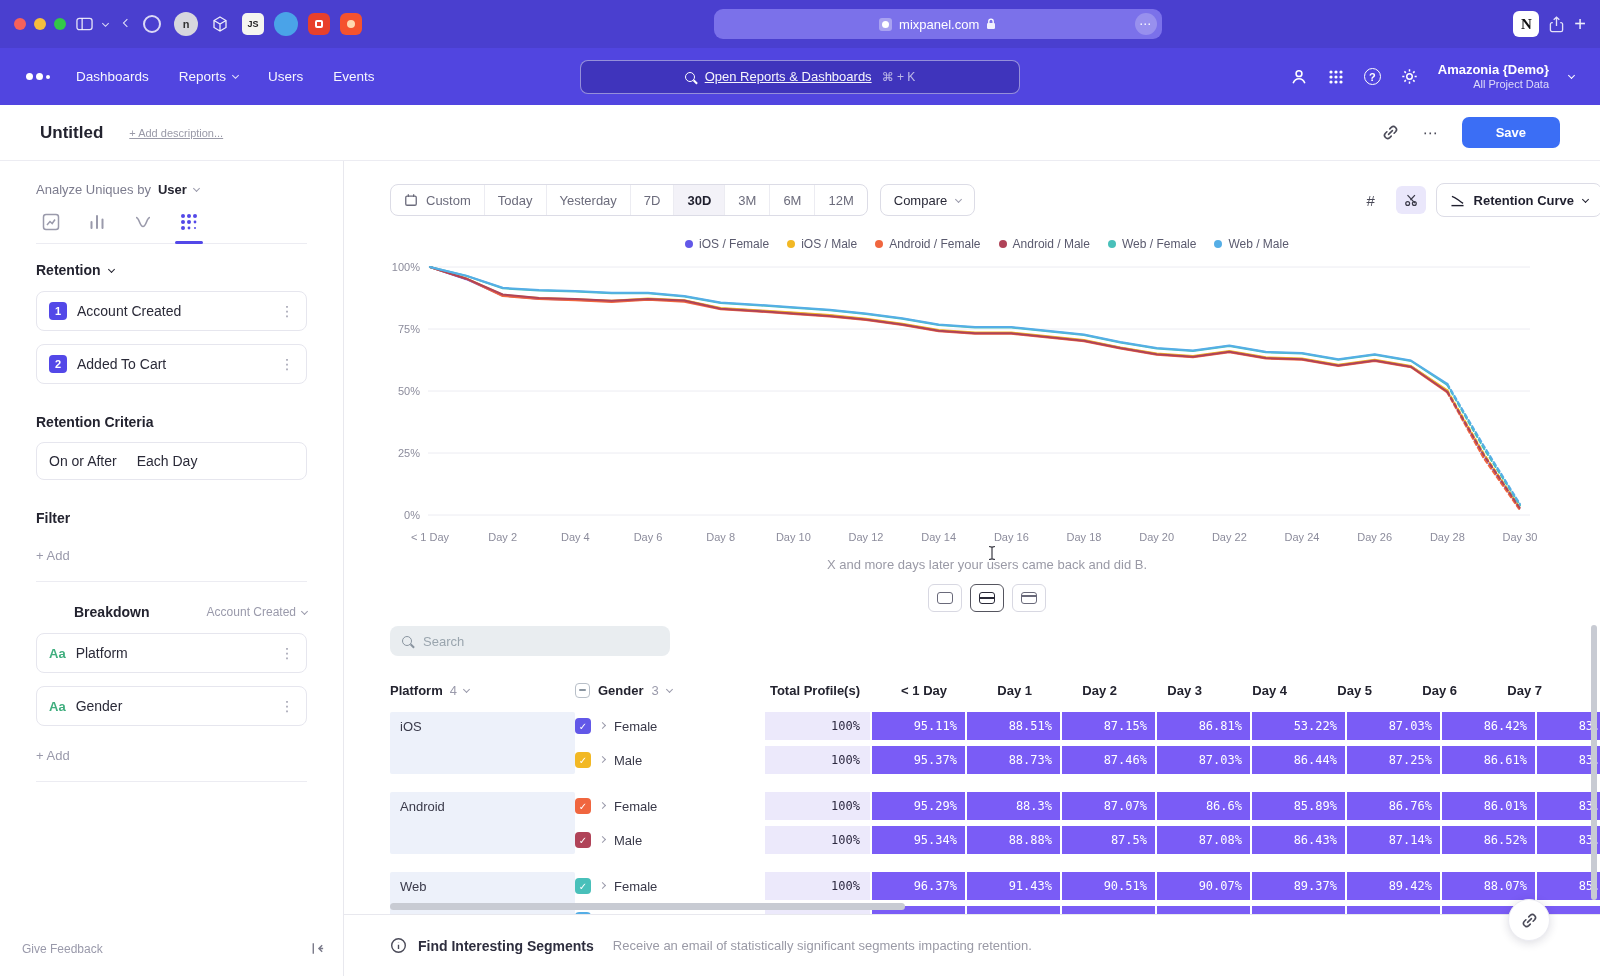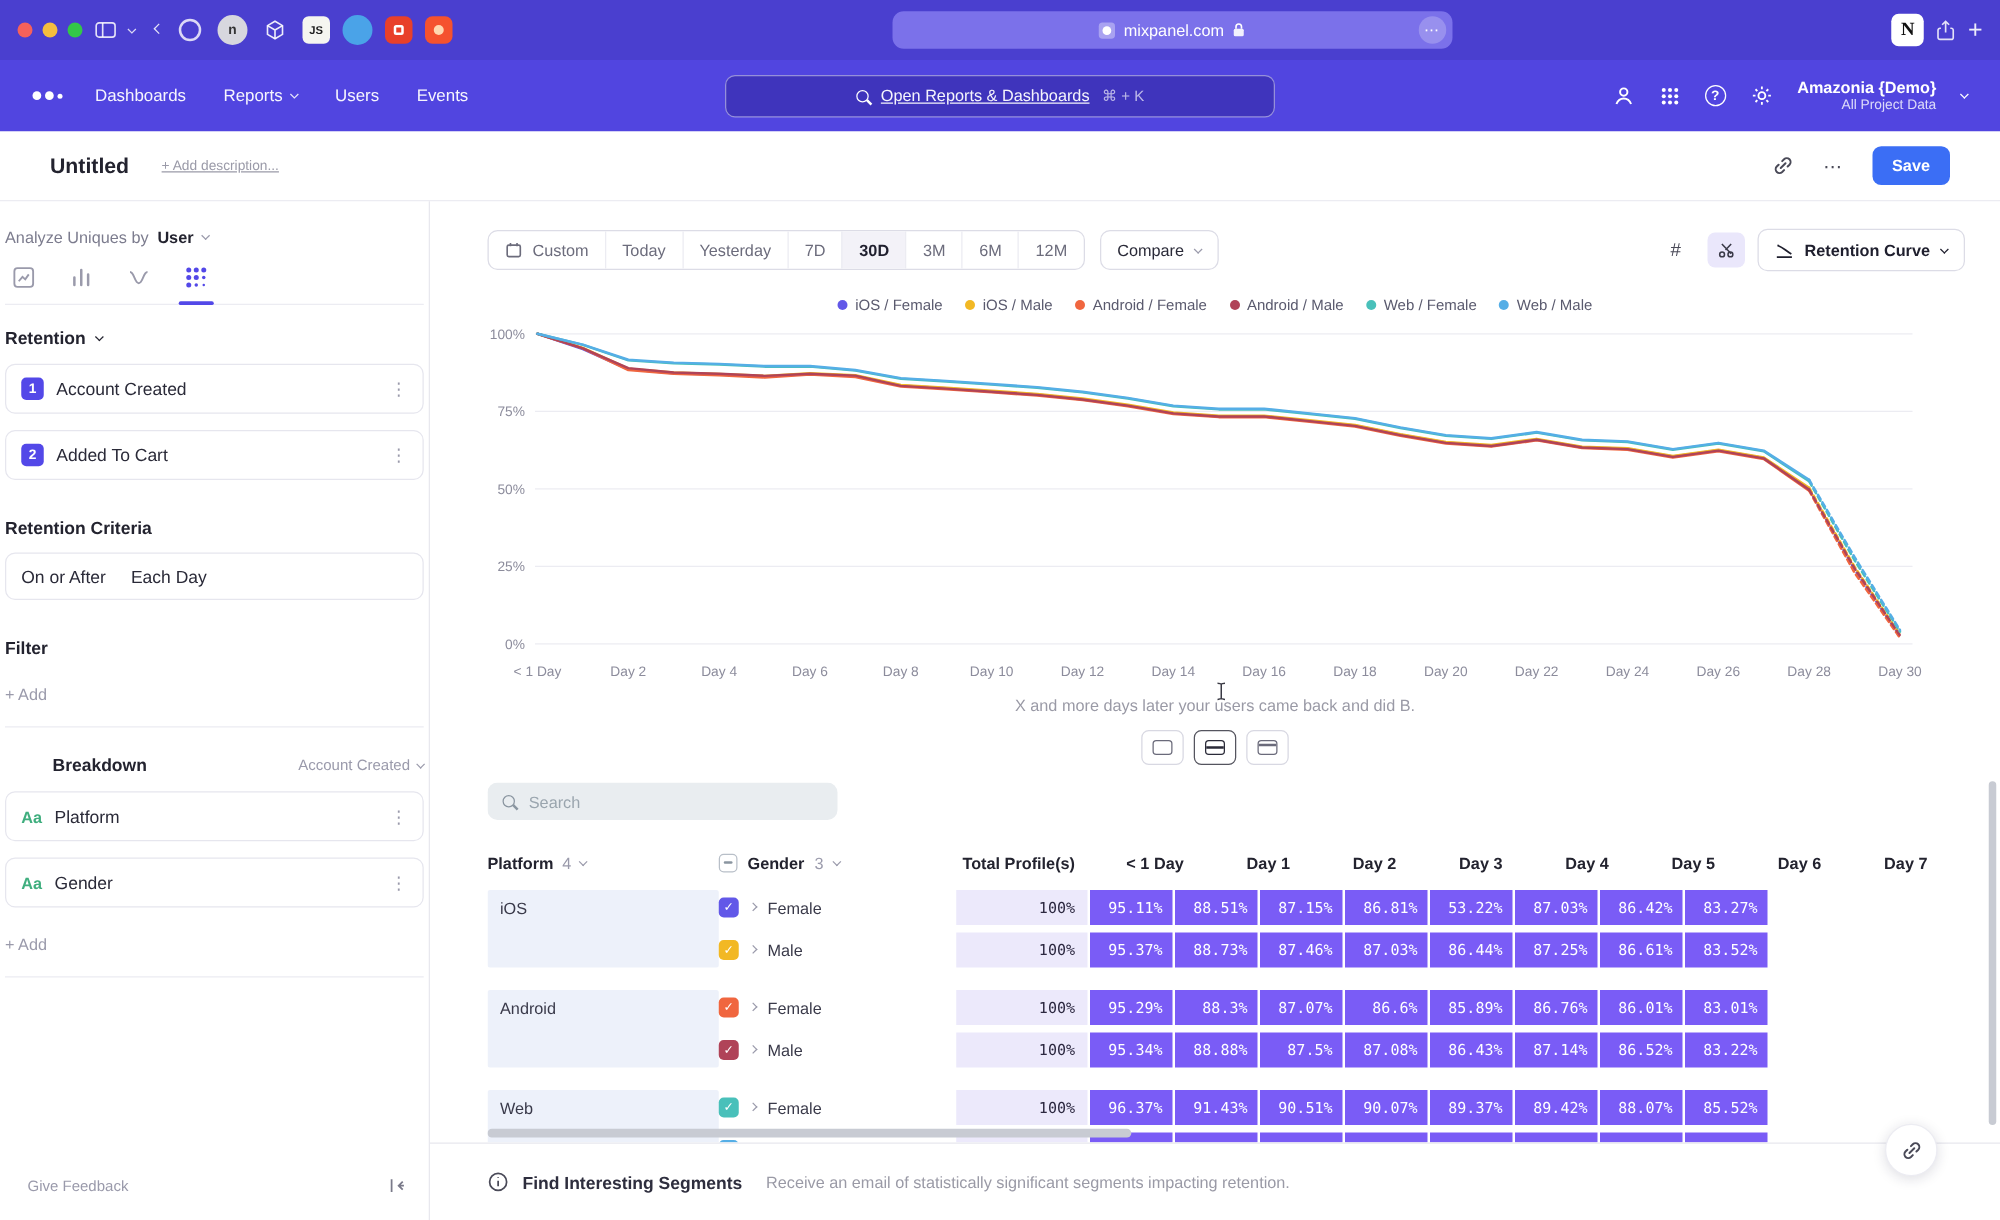--- a/index.html
+++ b/index.html
@@ -45,25 +45,25 @@
   .helpc{width:17px;height:17px;border:1.5px solid #fff;border-radius:50%;font-size:11px;display:flex;align-items:center;justify-content:center;font-weight:700;}
   .project{text-align:right;line-height:1.25;}
   .project .pname{font-size:13px;font-weight:700;}
   .project .psub{font-size:11px;color:rgba(255,255,255,.8);}
 
   
   .rheader{height:56px;display:flex;align-items:center;padding:0 40px;border-bottom:1px solid #ececf2;background:#fff;}
   .rtitle{font-size:17px;font-weight:700;color:#23232f;}
   .rdesc{font-size:11px;color:#9a9aa8;margin-left:26px;text-decoration:underline;}
   .rh-right{margin-left:auto;display:flex;align-items:center;gap:24px;color:#4a4a58;}
-  .save-btn{background:var(--save-blue,#3b6ef5);color:#fff;font-size:13px;font-weight:700;border:none;border-radius:7px;padding:8px 16px;}
+  .save-btn{background:var(--save-blue,#3b6ef5);color:#fff;font-size:13px;font-weight:700;border:none;border-radius:7px;padding:8px 34px;}
 
   
   .body{display:flex;height:815px;position:relative;}
-  .sidebar{width:344px;border-right:1px solid #e8e8ee;padding:21px 4px;position:relative;flex-shrink:0;}
+  .sidebar{width:344px;border-right:1px solid #e8e8ee;padding:21px 36px;position:relative;flex-shrink:0;}
   .main{flex:1;position:relative;padding-top:22px;}
 
   
   .an-row{display:flex;align-items:center;gap:7px;font-size:13px;color:#7c7c8e;}
   .an-row b{color:#23232f;font-weight:700;}
   .tabs{display:flex;gap:28px;margin-top:16px;padding:0 4px 12px 6px;border-bottom:1px solid #ececf2;color:#9a9aab;}
   .tab{position:relative;display:flex;}
   .tab.active{color:var(--accent,#5348e8);}
   .tab.active::after{content:"";position:absolute;left:-5px;right:-5px;bottom:-13px;height:3px;border-radius:2px;background:var(--accent,#5348e8);}
   .sec-title{margin-top:18px;font-size:14px;font-weight:700;color:#23232f;display:flex;align-items:center;gap:8px;}
@@ -120,21 +120,21 @@
   .hcheck{width:15px;height:15px;border:1.5px solid #b8bfc8;border-radius:4px;background:#fff;position:relative;}
   .hcheck::after{content:"";position:absolute;left:3px;right:3px;top:5.5px;height:2px;background:#8a95a0;border-radius:1px;}
   .tbody{margin-top:12px;}
   .t-group{display:flex;margin-bottom:18px;}
   .t-platform{width:185px;background:var(--platform-label-bg,#edf1fa);font-size:13px;color:#3a3a4a;padding:7px 10px;border-radius:2px;}
   .t-rows{display:flex;flex-direction:column;gap:6px;}
   .t-row{display:flex;align-items:center;height:28px;}
   .t-gender{width:190px;display:flex;align-items:center;gap:9px;font-size:13px;color:#3a3a4a;}
   .t-check{width:16px;height:16px;border-radius:4px;color:#fff;font-size:10px;display:flex;align-items:center;justify-content:center;}
   .t-total{width:105px;height:28px;background:var(--cell-total-bg,#ece9fb);display:flex;align-items:center;justify-content:flex-end;padding-right:10px;font-family:"DejaVu Sans Mono",monospace;font-size:12px;color:#2c2840;}
-  .t-cell{width:66px;height:28px;margin-left:2px;background:var(--cell-purple,#7a5cf6);color:#fff;display:flex;align-items:center;justify-content:flex-end;padding-right:8px;font-family:"DejaVu Sans Mono",monospace;font-size:12px;}
+  .t-cell{width:93px;height:28px;margin-left:2px;background:var(--cell-purple,#7a5cf6);color:#fff;display:flex;align-items:center;justify-content:flex-end;padding-right:8px;font-family:"DejaVu Sans Mono",monospace;font-size:12px;}
   .hscroll{position:absolute;left:0;bottom:4px;width:515px;height:7px;border-radius:4px;background:#c8cbd3;}
   .vscroll{position:absolute;right:3px;top:625px;width:6px;height:275px;border-radius:3px;background:#c8cbd3;}
 
   
   .footerbar{position:absolute;left:344px;right:0;bottom:0;height:62px;background:#fff;border-top:1px solid #e8e8ee;display:flex;align-items:center;padding-left:46px;gap:11px;}
   .f-title{font-size:14px;font-weight:700;color:#2e2e3e;}
   .f-sub{font-size:13px;color:#9a9aa6;margin-left:8px;}
   .fab{position:absolute;right:50px;top:-16px;width:42px;height:42px;border-radius:50%;background:#fff;border:1px solid #ececf2;box-shadow:0 2px 10px rgba(30,30,60,.15);display:flex;align-items:center;justify-content:center;color:#4a4a58;}
 
   

